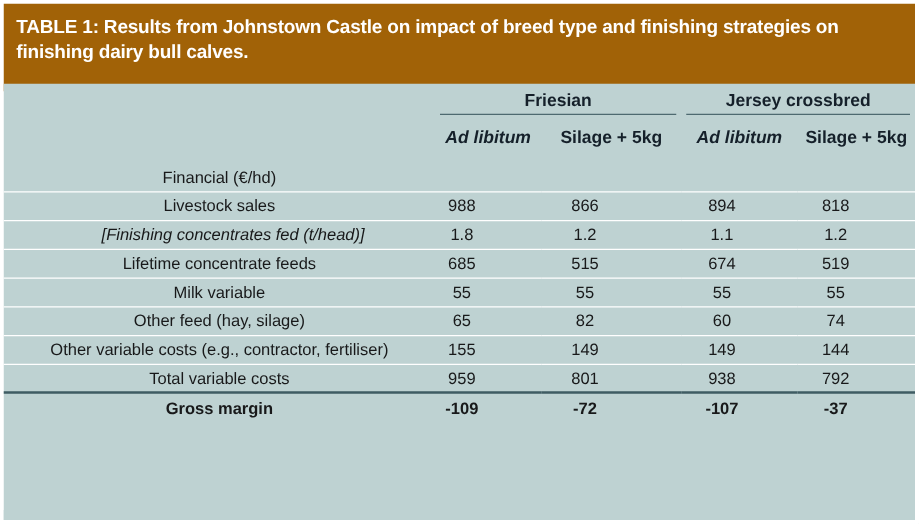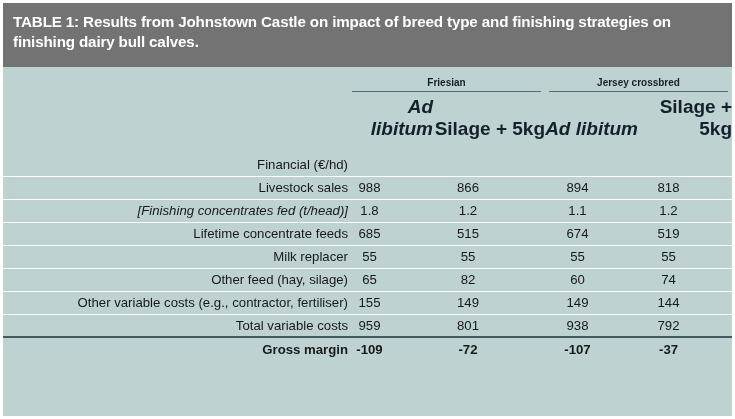--- a/index.html
+++ b/index.html
@@ -22,21 +22,21 @@
     box-sizing: border-box;
   }
 
   
   .caption-banner {
     position: absolute;
     left: 3px;
     top: 3px;
     width: 729px;
     height: 70px;
-    background: #737373;
+    background: #a16207;
     box-sizing: border-box;
     padding: 9px 12px 0 10px;
   }
   .caption-text {
     color: #ffffff;
     font-size: 15.2px;
     font-weight: bold;
     line-height: 20px;
     letter-spacing: -0.15px;
     margin: 0;
@@ -67,57 +67,57 @@
   table.data-table col.c-d3     { width: 93px; }
   table.data-table col.c-d4     { width: 94px; }
 
   
   tr.group-row { height: 29px; }
   tr.group-row td {
     padding: 0;
     vertical-align: bottom;
     text-align: center;
     font-weight: bold;
-    font-size: 10px;
+    font-size: 14px;
     color: #15202a;
   }
   tr.group-row td.group-head {
     padding-bottom: 4px;
   }
   tr.group-row td.group-head .rule-wrap {
     display: block;
     border-bottom: 1.6px solid #4e6a70;
     margin: 0 4px;
     padding-bottom: 3px;
   }
 
   tr.sub-row { height: 25px; }
   tr.sub-row td {
     padding: 0 0 4px 0;
     vertical-align: bottom;
-    text-align: right;
-    font-weight: bold;
-    font-size: 19px;
+    text-align: center;
+    font-weight: bold;
+    font-size: 14px;
     color: #15202a;
   }
   td.sub-italic { font-style: italic; }
 
   tr.spacer-row { height: 9px; }
   tr.spacer-row td { padding: 0; border: none; }
 
   
   tr.data-row { height: 23px; }
   tr.data-row > td {
     padding: 0;
     border-top: 1.7px solid #ffffff;
     vertical-align: middle;
     white-space: nowrap;
   }
   td.row-label {
-    text-align: right;
+    text-align: center;
     padding-left: 10px;
   }
   td.num {
     text-align: center;
   }
   td.num.n1 { padding-right: 42px; }
   td.num.n2 { padding-right: 42px; }
   td.num.n3 { padding-right: 28px; }
   td.num.n4 { padding-right: 33px; }
 
@@ -205,21 +205,21 @@
           <td class="num n4">1.2</td>
         </tr>
         <tr class="data-row">
           <td class="row-label">Lifetime concentrate feeds</td>
           <td class="num n1">685</td>
           <td class="num n2">515</td>
           <td class="num n3">674</td>
           <td class="num n4">519</td>
         </tr>
         <tr class="data-row">
-          <td class="row-label">Milk replacer</td>
+          <td class="row-label">Milk variable</td>
           <td class="num n1">55</td>
           <td class="num n2">55</td>
           <td class="num n3">55</td>
           <td class="num n4">55</td>
         </tr>
         <tr class="data-row">
           <td class="row-label">Other feed (hay, silage)</td>
           <td class="num n1">65</td>
           <td class="num n2">82</td>
           <td class="num n3">60</td>

